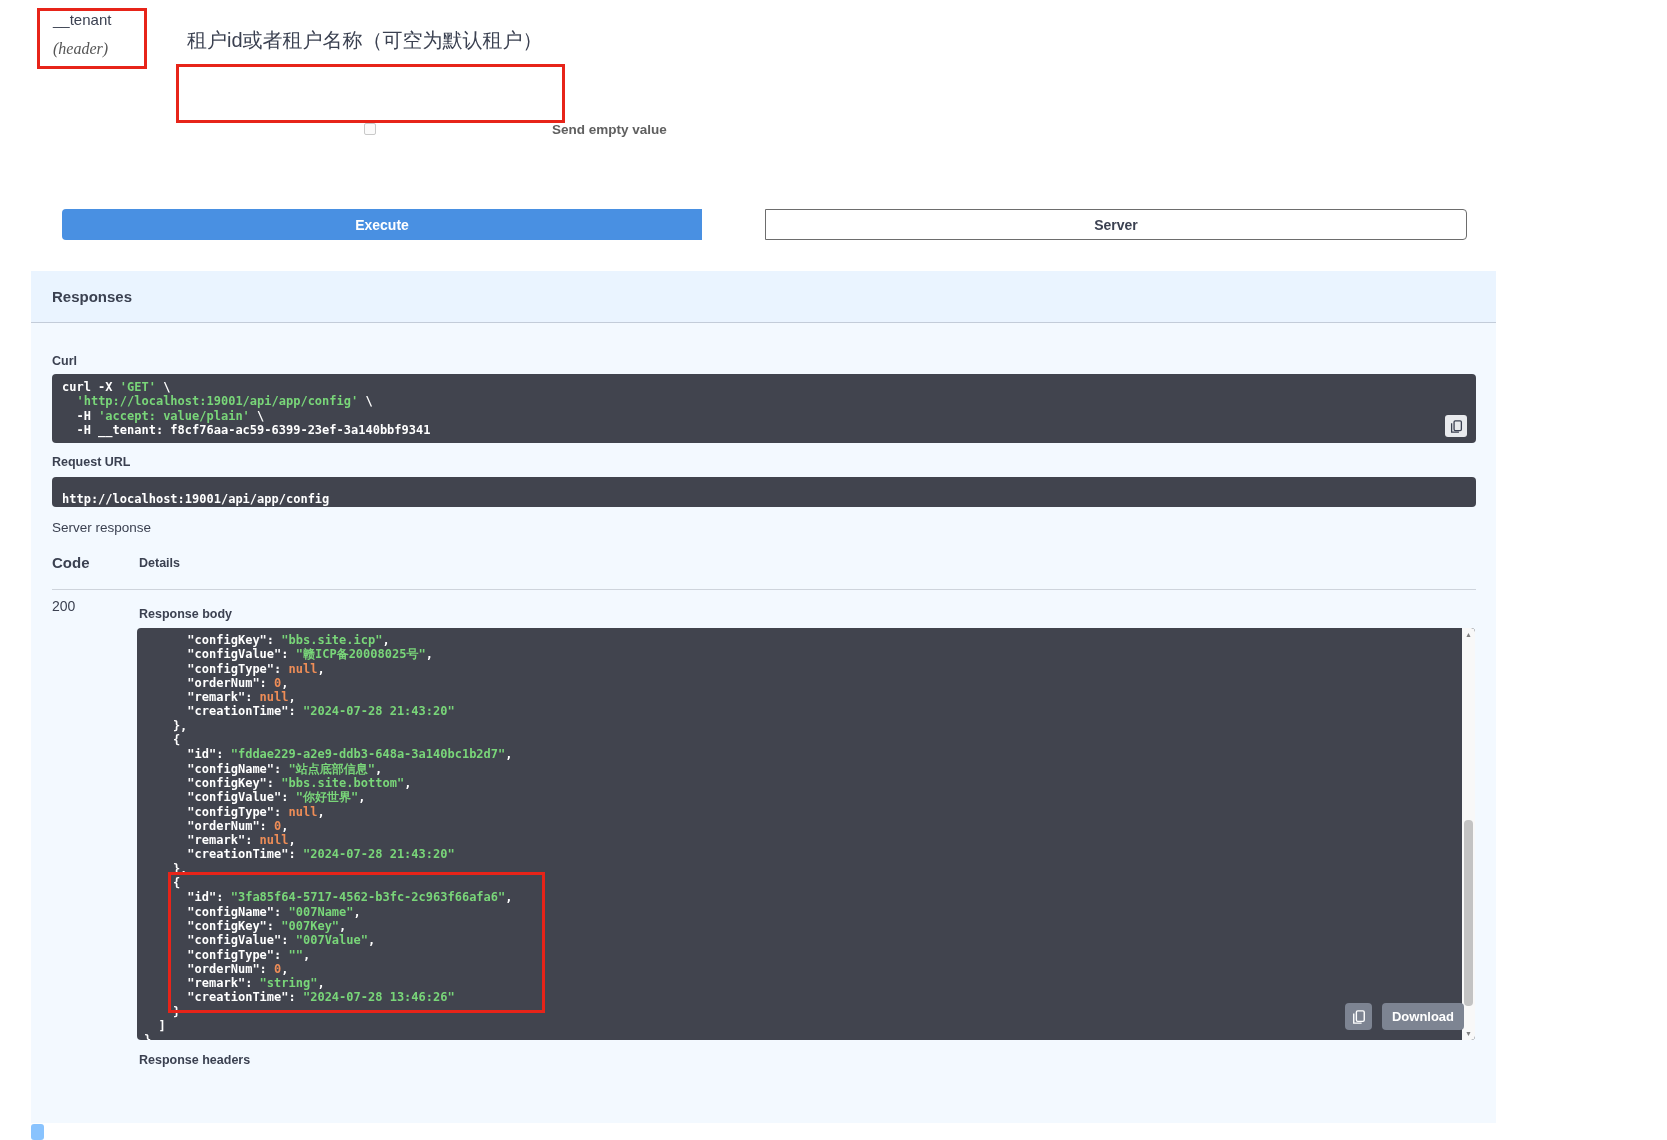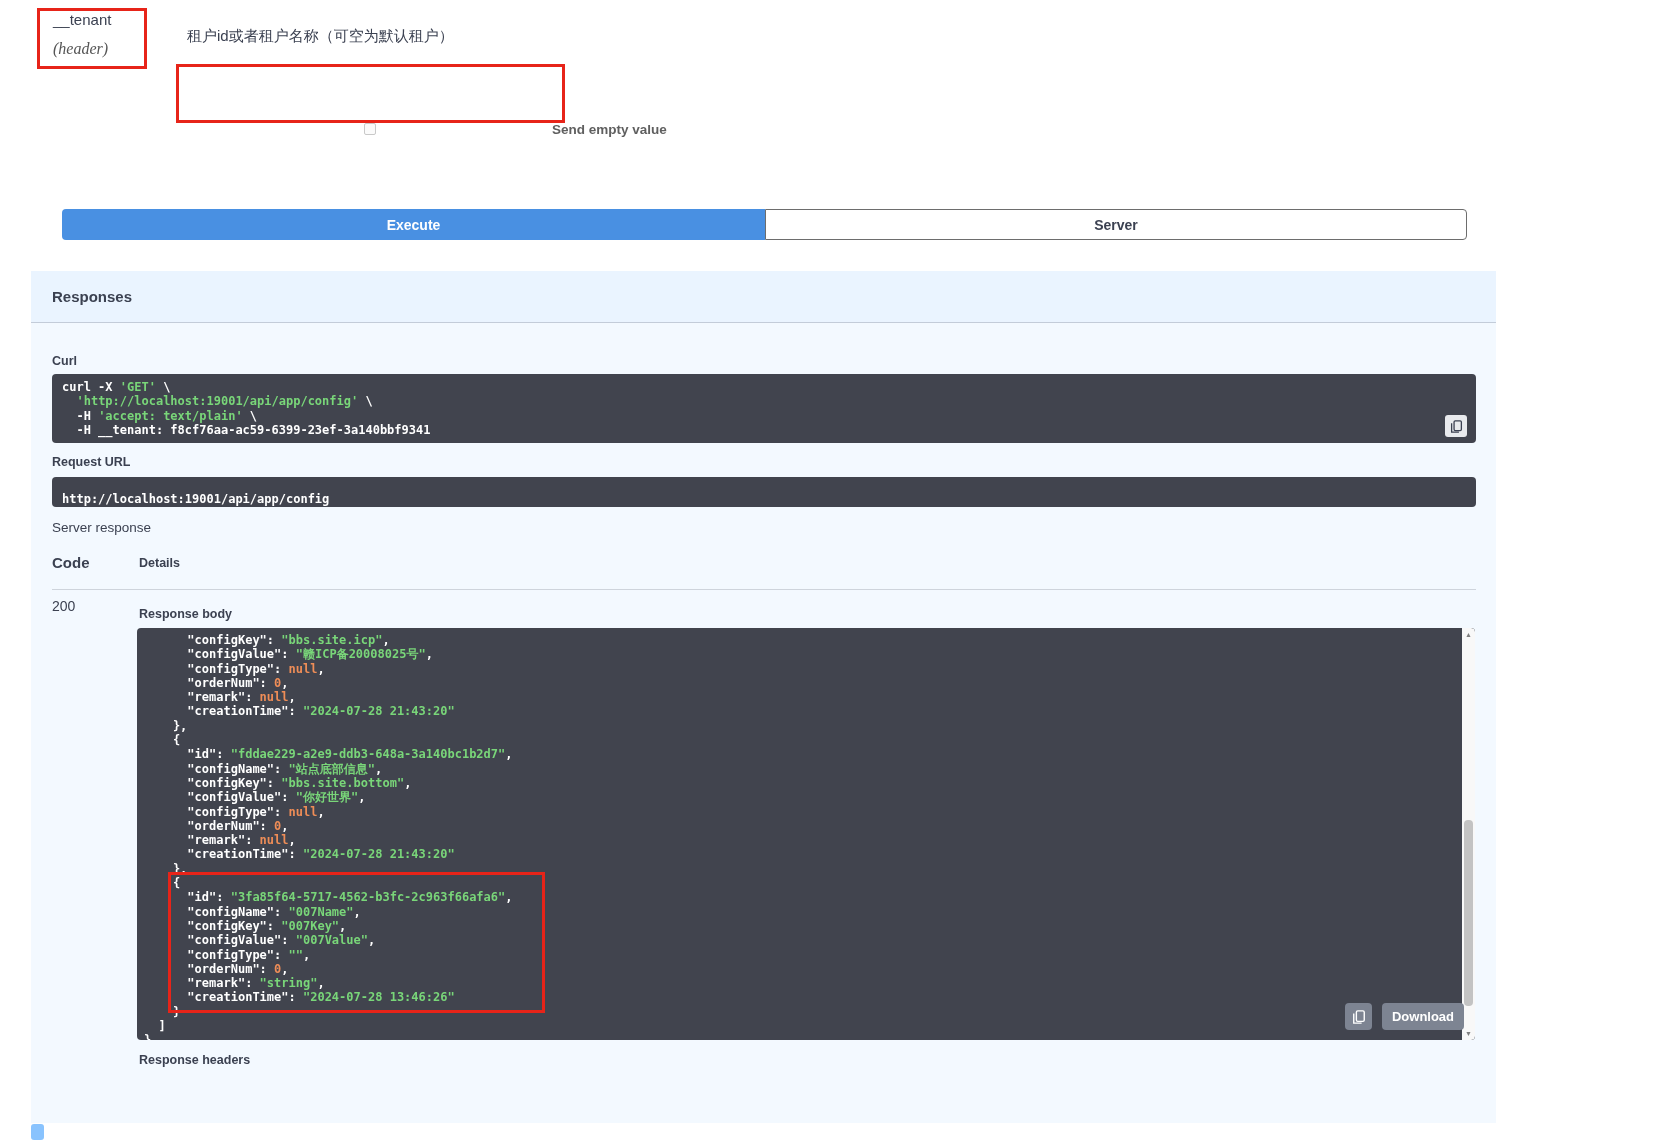--- a/index.html
+++ b/index.html
@@ -12,30 +12,30 @@
     --literal-orange:#ee8d57;
     --opblock-blue:#61affe;
   }
   .screen{position:relative;width:1667px;height:1140px;background:#fff;overflow:hidden;
           font-family:"Liberation Sans",sans-serif;color:#3b4151;}
   .abs{position:absolute}
 
   
   .param-name{left:53px;top:11px;font-size:15px;color:#3b4151}
   .param-in{left:53px;top:40px;font-family:Liberation Serif, serif;font-style:italic;font-size:16px;color:#555}
-  .param-desc{left:187px;top:27px;font-size:15px;color:#3b4151}
+  .param-desc{left:187px;top:27px;font-size:20px;color:#3b4151}
   .param-input{left:194px;top:72px;width:351px;height:39px;border:1px solid #d9d9d9;border-radius:4px;
                padding:0 10px;font-family:"Liberation Sans",sans-serif;font-size:14.5px;color:#222;background:#fff;outline:none}
   .checkbox{left:364px;top:123px;width:12px;height:12px;border:1px solid #c9c9c9;background:#fbfbfb;border-radius:2px}
   .send-empty{left:552px;top:122px;font-size:13.5px;font-weight:700;color:#5f5f5f}
 
   
   .btn{top:209px;height:31px;display:flex;align-items:center;justify-content:center;
        font-size:14px;font-weight:700;cursor:pointer}
-  .btn-execute{left:62px;width:703px;background:var(--accent-blue);color:#fff;border-radius:4px 0 0 4px}
+  .btn-execute{left:62px;width:640px;background:var(--accent-blue);color:#fff;border-radius:4px 0 0 4px}
   .btn-clear{left:765px;width:702px;background:#fff;color:#3b4151;border:1px solid #6d6d6d;border-radius:0 4px 4px 0}
 
   
   .responses-wrapper{left:31px;top:271px;width:1465px;height:852px;background:rgba(97,175,254,0.08)}
   .responses-header{left:31px;top:271px;width:1465px;height:52px;background:rgba(97,175,254,0.06);
                     border-bottom:1px solid rgba(59,65,81,.22);display:flex;align-items:center;
                     padding-left:21px;font-size:15px;font-weight:700;color:#3b4151}
   .lbl{font-size:12.5px;font-weight:700;color:#3b4151}
   .curl-label{left:52px;top:354px}
   .code-block{position:absolute;background:var(--code-background);border-radius:4px}
@@ -92,21 +92,21 @@
 
   <div class="abs responses-wrapper"></div>
   <div class="abs responses-header">
     <span>Responses</span>
   </div>
 
   <div class="abs lbl curl-label">Curl</div>
   <div class="code-block curl-block">
     <pre class="code" id="curl-code">curl -X <span class="js">'GET'</span> \
   <span class="js">'http://localhost:19001/api/app/config'</span> \
-  -H <span class="js">'accept: text/plain'</span> \
+  -H <span class="js">'accept: value/plain'</span> \
   -H __tenant: f8cf76aa-ac59-6399-23ef-3a140bbf9341</pre>
     <div class="curl-copy">
       <svg viewBox="0 0 16 16" width="13" height="13">
         <rect x="5" y="1" width="9" height="12" rx="1.5" fill="none" stroke="currentColor" stroke-width="1.6"></rect>
         <path d="M11 15H2V4" fill="none" stroke="currentColor" stroke-width="1.6"></path>
       </svg>
     </div>
   </div>
 
   <div class="abs lbl requrl-label">Request URL</div>

